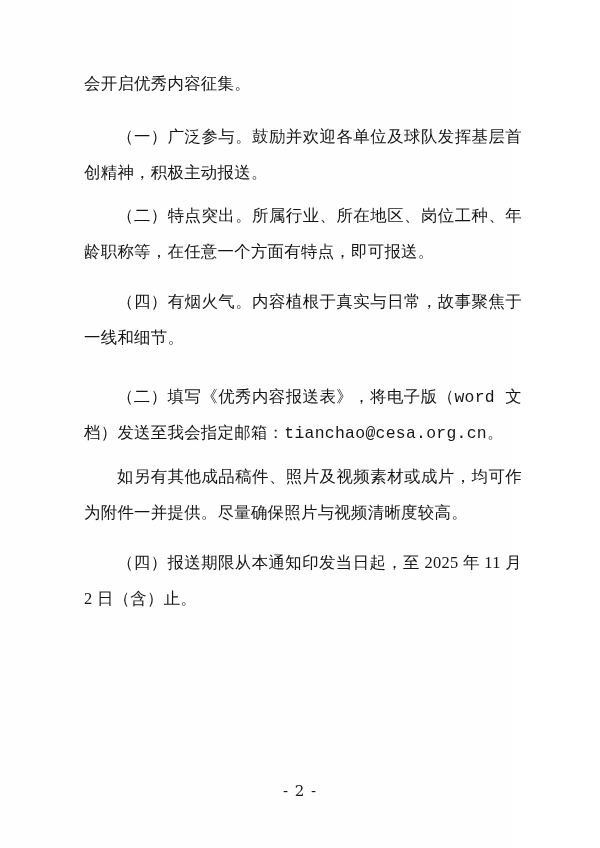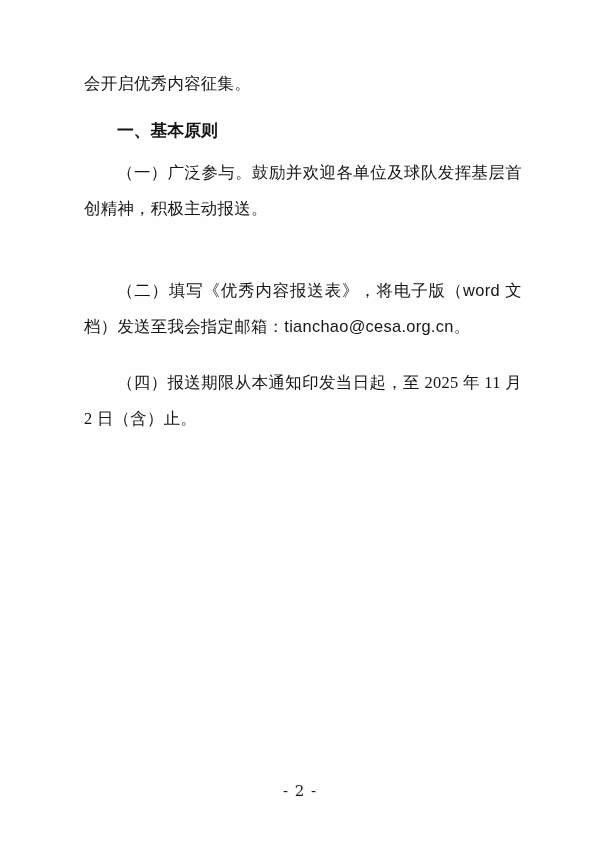--- a/index.html
+++ b/index.html
@@ -57,52 +57,54 @@
     position: absolute;
     left: 0;
     top: 782px;
     width: 600px;
     text-align: center;
     font-size: 15px;
     color: #1a1a1a;
     letter-spacing: 1px;
   }
   .mail {
-    font-family: Liberation Sans, sans-serif;
+    font-family: Liberation Mono, monospace;
   }
 </style>
 </head>
 <body>
 
 <div class="page">
 
   <div class="content">
 
     <p class="para">会开启优秀内容征集。</p>
     <div class="gap-md"></div>
 
-    <p class="heading">一、基本原则</p>
     <div class="gap-sm"></div>
 
     <p class="para indent">（一）广泛参与。鼓励并欢迎各单位及球队发挥基层首创精神，积极主动报送。</p>
     <div class="gap-sm"></div>
 
+    <p class="para indent">（二）特点突出。所属行业、所在地区、岗位工种、年龄职称等，在任意一个方面有特点，即可报送。</p>
     <div class="gap-sm"></div>
 
     <div class="gap-sm"></div>
 
+    <p class="para indent">（四）有烟火气。内容植根于真实与日常，故事聚焦于一线和细节。</p>
     <div class="gap-md"></div>
 
     <div class="gap-sm"></div>
 
     <div class="gap-sm"></div>
 
     <p class="para indent mail">（二）填写《优秀内容报送表》，将电子版（word 文档）发送至我会指定邮箱：tianchao@cesa.org.cn。</p>
     <div class="gap-sm"></div>
 
+    <p class="para indent">如另有其他成品稿件、照片及视频素材或成片，均可作为附件一并提供。尽量确保照片与视频清晰度较高。</p>
     <div class="gap-sm"></div>
 
     <div class="gap-sm"></div>
 
     <p class="para indent">（四）报送期限从本通知印发当日起，至 2025 年 11 月 2 日（含）止。</p>
 
   </div>
 
   <div class="footer">- 2 -</div>
 

